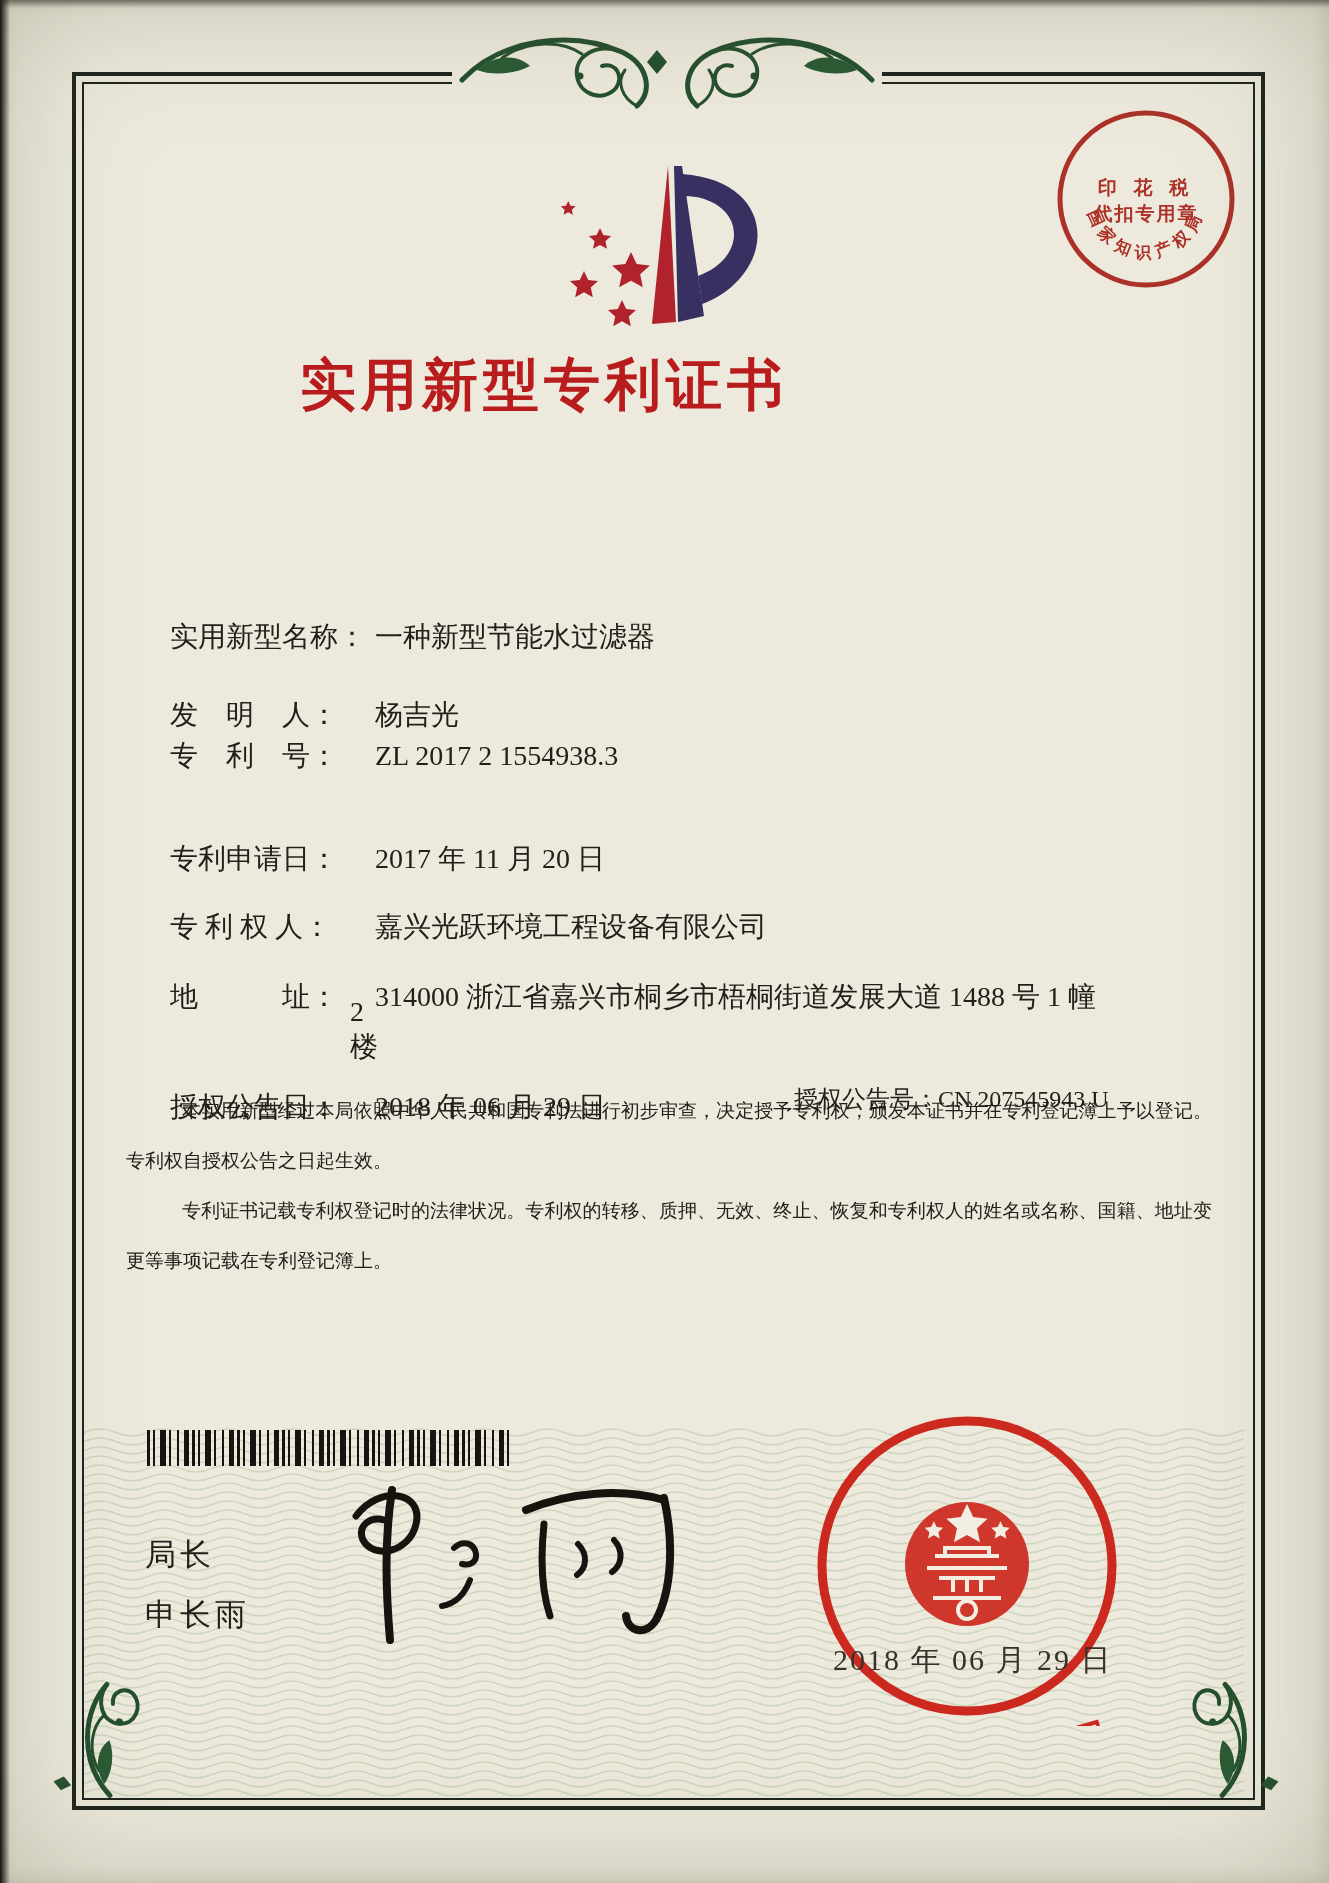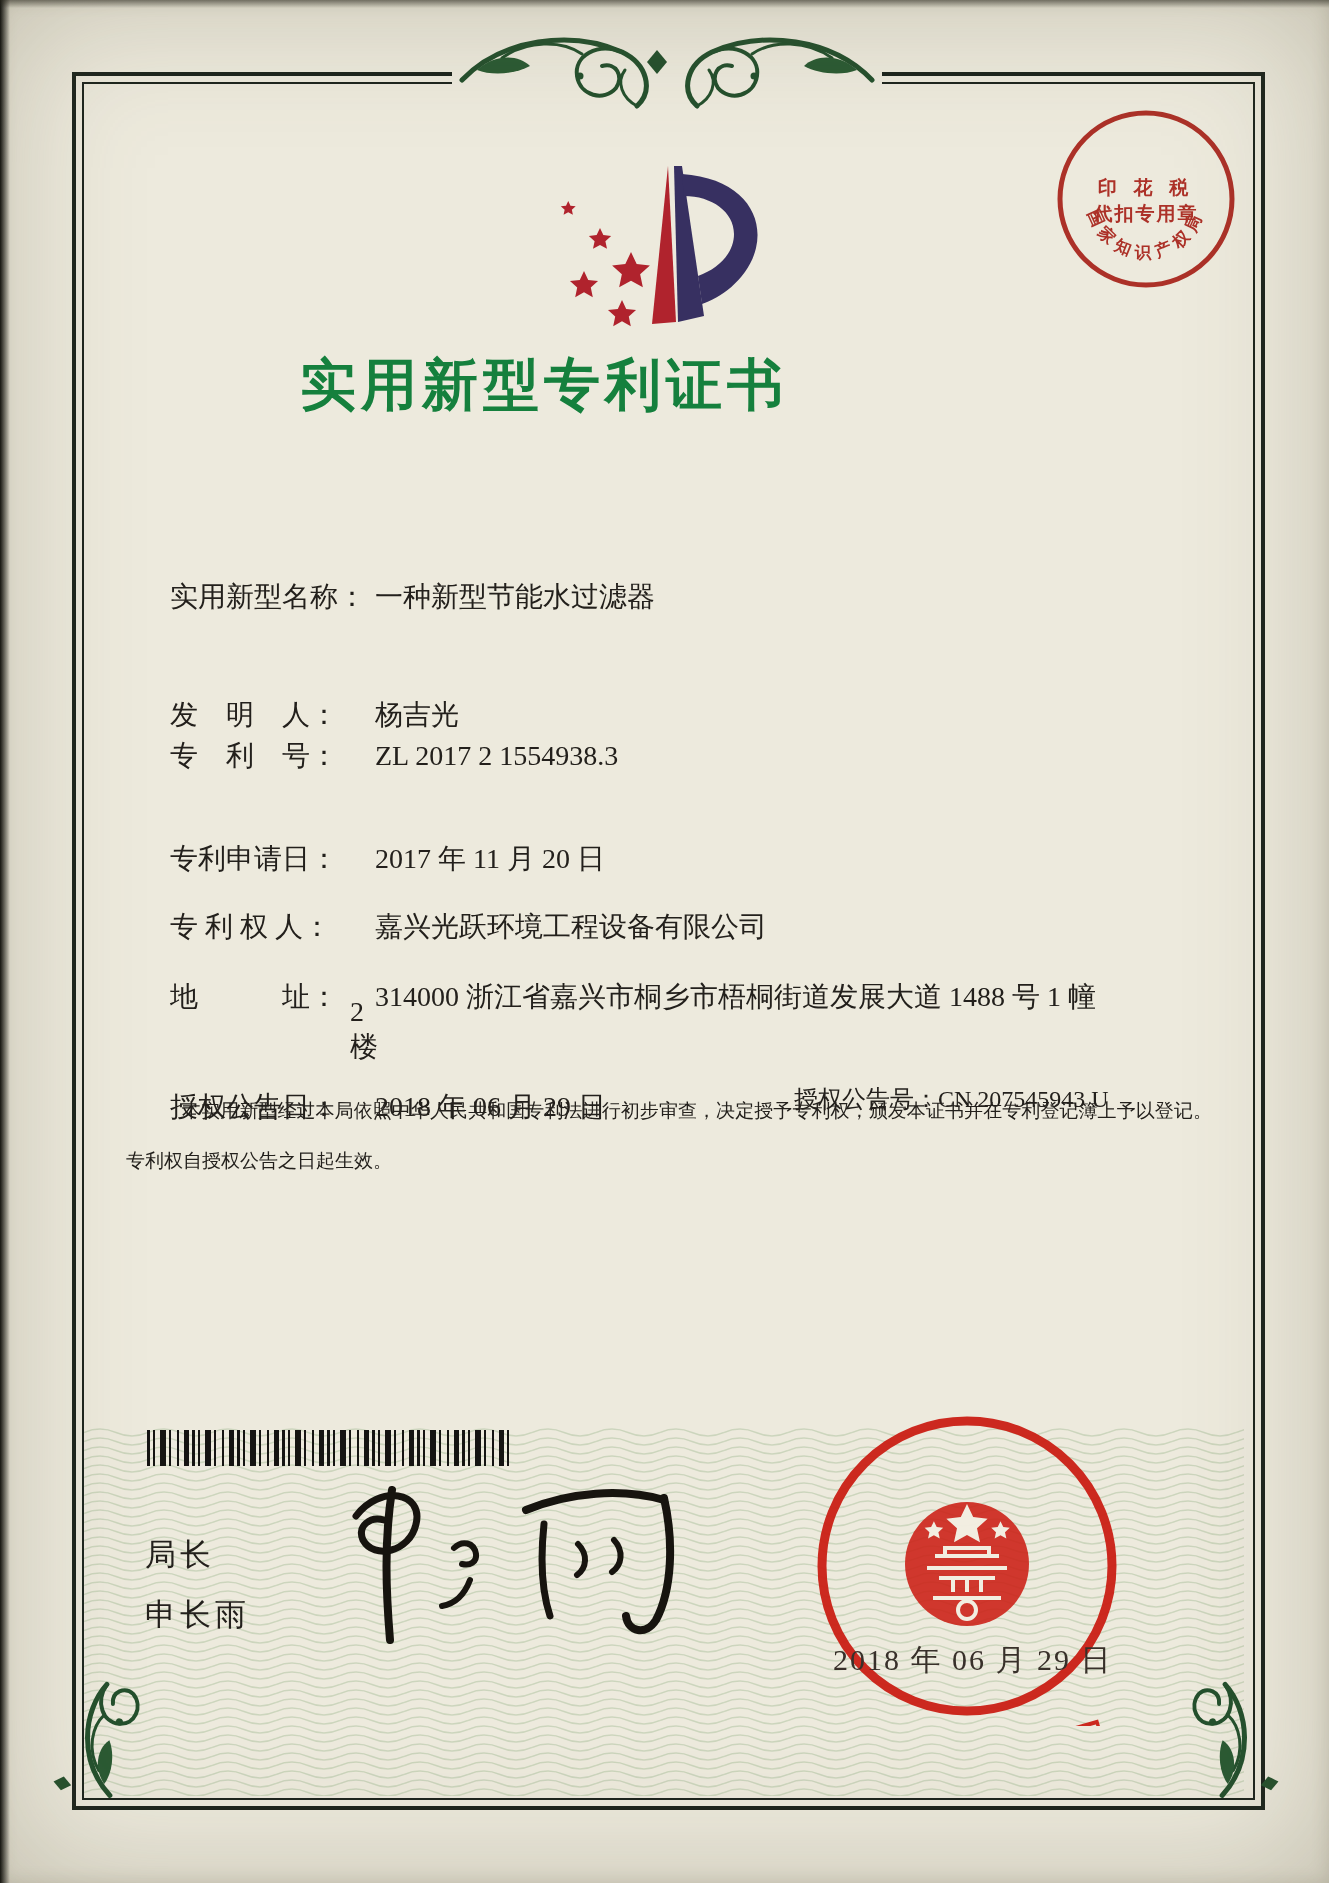--- a/index.html
+++ b/index.html
@@ -17,21 +17,21 @@
   .frame{position:absolute;left:72px;top:72px;width:1185px;height:1730px;
          border:4px solid #1c241d;z-index:1;}
   .frame::after{content:"";position:absolute;inset:6px;border:2px solid #1c241d;}
 
   
   .waves{position:absolute;left:84px;top:1428px;z-index:2;opacity:.85;}
 
   .certno{position:absolute;left:128px;top:148px;font-size:30px;letter-spacing:2px;z-index:5;}
 
   .title{position:absolute;left:300px;top:348px;font-size:56px;font-weight:700;
-         letter-spacing:5px;z-index:5;color:#15803d;}
+         letter-spacing:5px;z-index:5;color:#b91c1c;}
 
   .fields{position:absolute;left:0;top:0;z-index:5;}
   .frow{position:absolute;left:128px;font-size:28px;white-space:pre;}
   .frow .lab{display:inline-block;width:205px;}
   .addr2{position:absolute;left:350px;font-size:28px;}
   .grant-no{position:absolute;left:758px;font-size:24px;white-space:pre;}
 
   .paras{position:absolute;left:126px;top:1086px;width:1086px;z-index:5;}
   .paras p{margin:0;font-size:19px;line-height:50px;text-align:justify;text-indent:56px;}
 
@@ -158,21 +158,21 @@
     <text font-size="16.5" fill="#a8241b" letter-spacing="6" font-weight="bold">
       <textPath href="#taxBot" startOffset="50%" text-anchor="middle">国家知识产权局</textPath>
     </text>
     <text x="95" y="90" text-anchor="middle" font-size="19" fill="#a8241b" font-weight="bold" letter-spacing="6">印 花 税</text>
     <text x="95" y="116" text-anchor="middle" font-size="19" fill="#a8241b" font-weight="bold" letter-spacing="2">代扣专用章</text>
   </svg>
 
   <div class="title">实用新型专利证书</div>
 
   <div class="fields">
-    <div class="frow" style="top:546px">
+    <div class="frow" style="top:586px">
       <span class="lab">实用新型名称：</span><span>一种新型节能水过滤器</span>
     </div>
     <div class="frow" style="top:664px">
       <span class="lab">发　明　人：</span><span>杨吉光</span>
     </div>
     <div class="frow" style="top:705px">
       <span class="lab">专　利　号：</span><span>ZL 2017 2 1554938.3</span>
     </div>
     <div class="frow" style="top:808px">
       <span class="lab">专利申请日：</span><span>2017 年 11 月 20 日</span>
@@ -187,20 +187,21 @@
     <div class="frow" style="top:1056px">
       <span class="lab">授权公告日：</span><span>2018 年 06 月 29 日</span>
     </div>
     <div class="grant-no" style="top:1056px">
       <span>授权公告号：</span><span>CN 207545943 U</span>
     </div>
   </div>
 
   <div class="paras">
     <p>本实用新型经过本局依照中华人民共和国专利法进行初步审查，决定授予专利权，颁发本证书并在专利登记簿上予以登记。专利权自授权公告之日起生效。</p>
+    <p>专利证书记载专利权登记时的法律状况。专利权的转移、质押、无效、终止、恢复和专利权人的姓名或名称、国籍、地址变更等事项记载在专利登记簿上。</p>
   </div>
 
   <div class="barcode"></div>
 
   <div class="signer-title">局长</div>
   <div class="signer-name">申长雨</div>
 
   <svg class="signature" width="370" height="210" viewBox="0 0 370 210">
     <g fill="none" stroke="#17140f" stroke-linecap="round" stroke-linejoin="round">
       <path d="M62,28 C54,80 56,130 60,178" stroke-width="8"></path>

